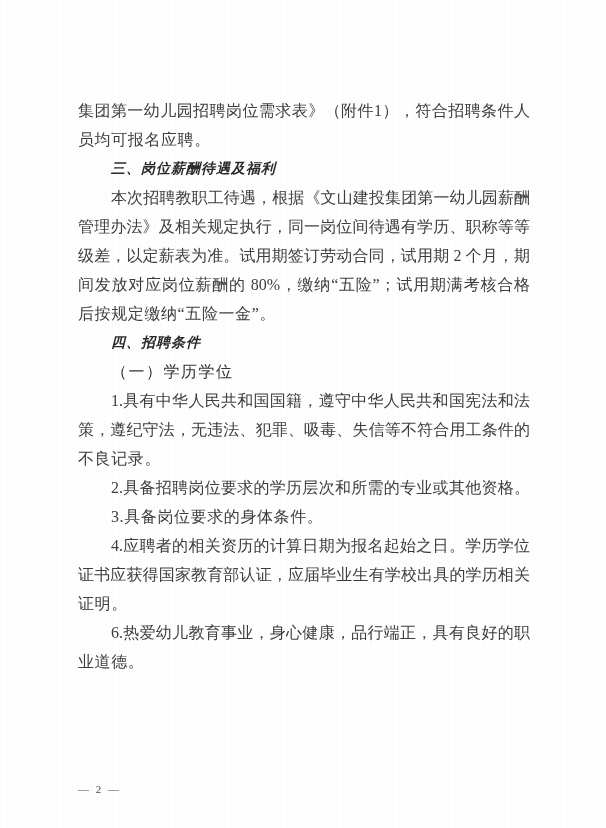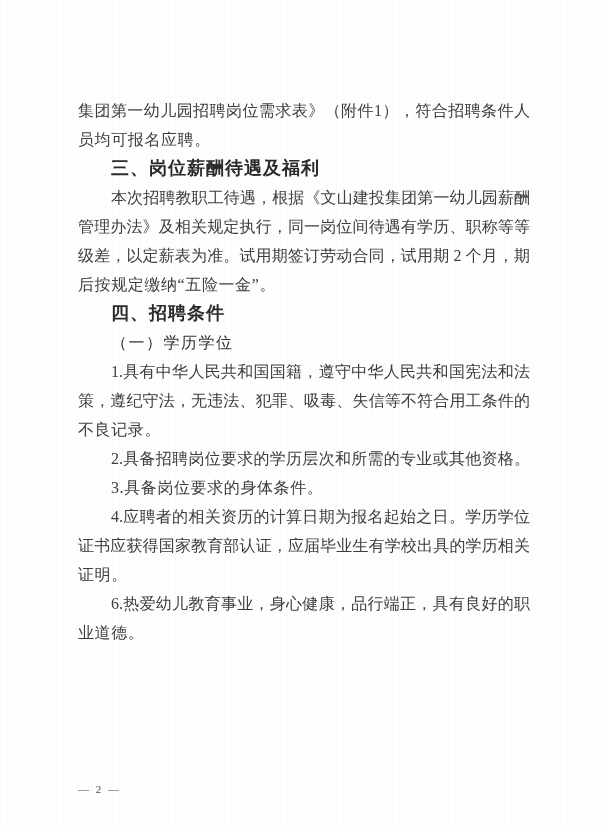--- a/index.html
+++ b/index.html
@@ -28,22 +28,23 @@
     text-align:justify;
     text-align-last:justify;
     text-justify:inter-character;
     letter-spacing:0;
   }
   .ind{ padding-left:33px; }
   .ind.j{ padding-left:0; text-indent:33px; }
   .hd{
     font-weight:bold;
     color:#2a2a2a;
-    font-size:18px;
+    font-size:14px;
     letter-spacing:1px;
+    font-style:italic;
   }
   .sub{
     color:#333333;
     letter-spacing:1.5px;
   }
   .pageno{
     position:absolute;
     left:78px; top:783px;
     font-size:11px;
     color:#4a4a4a;
@@ -55,20 +56,21 @@
 <body>
 
 <div class="page">
   <div class="doc-body">
     <div class="line j">集团第一幼儿园招聘岗位需求表》（附件1），符合招聘条件人</div>
     <div class="line">员均可报名应聘。</div>
     <div class="line hd ind">三、岗位薪酬待遇及福利</div>
     <div class="line j ind">本次招聘教职工待遇，根据《文山建投集团第一幼儿园薪酬</div>
     <div class="line j">管理办法》及相关规定执行，同一岗位间待遇有学历、职称等等</div>
     <div class="line j">级差，以定薪表为准。试用期签订劳动合同，试用期 2 个月，期</div>
+    <div class="line j">间发放对应岗位薪酬的 80%，缴纳“五险”；试用期满考核合格</div>
     <div class="line">后按规定缴纳“五险一金”。</div>
     <div class="line hd ind">四、招聘条件</div>
     <div class="line sub ind">（一）学历学位</div>
     <div class="line j ind">1.具有中华人民共和国国籍，遵守中华人民共和国宪法和法</div>
     <div class="line j">策，遵纪守法，无违法、犯罪、吸毒、失信等不符合用工条件的</div>
     <div class="line">不良记录。</div>
     <div class="line j ind">2.具备招聘岗位要求的学历层次和所需的专业或其他资格。</div>
     <div class="line ind">3.具备岗位要求的身体条件。</div>
     <div class="line j ind">4.应聘者的相关资历的计算日期为报名起始之日。学历学位</div>
     <div class="line j">证书应获得国家教育部认证，应届毕业生有学校出具的学历相关</div>

